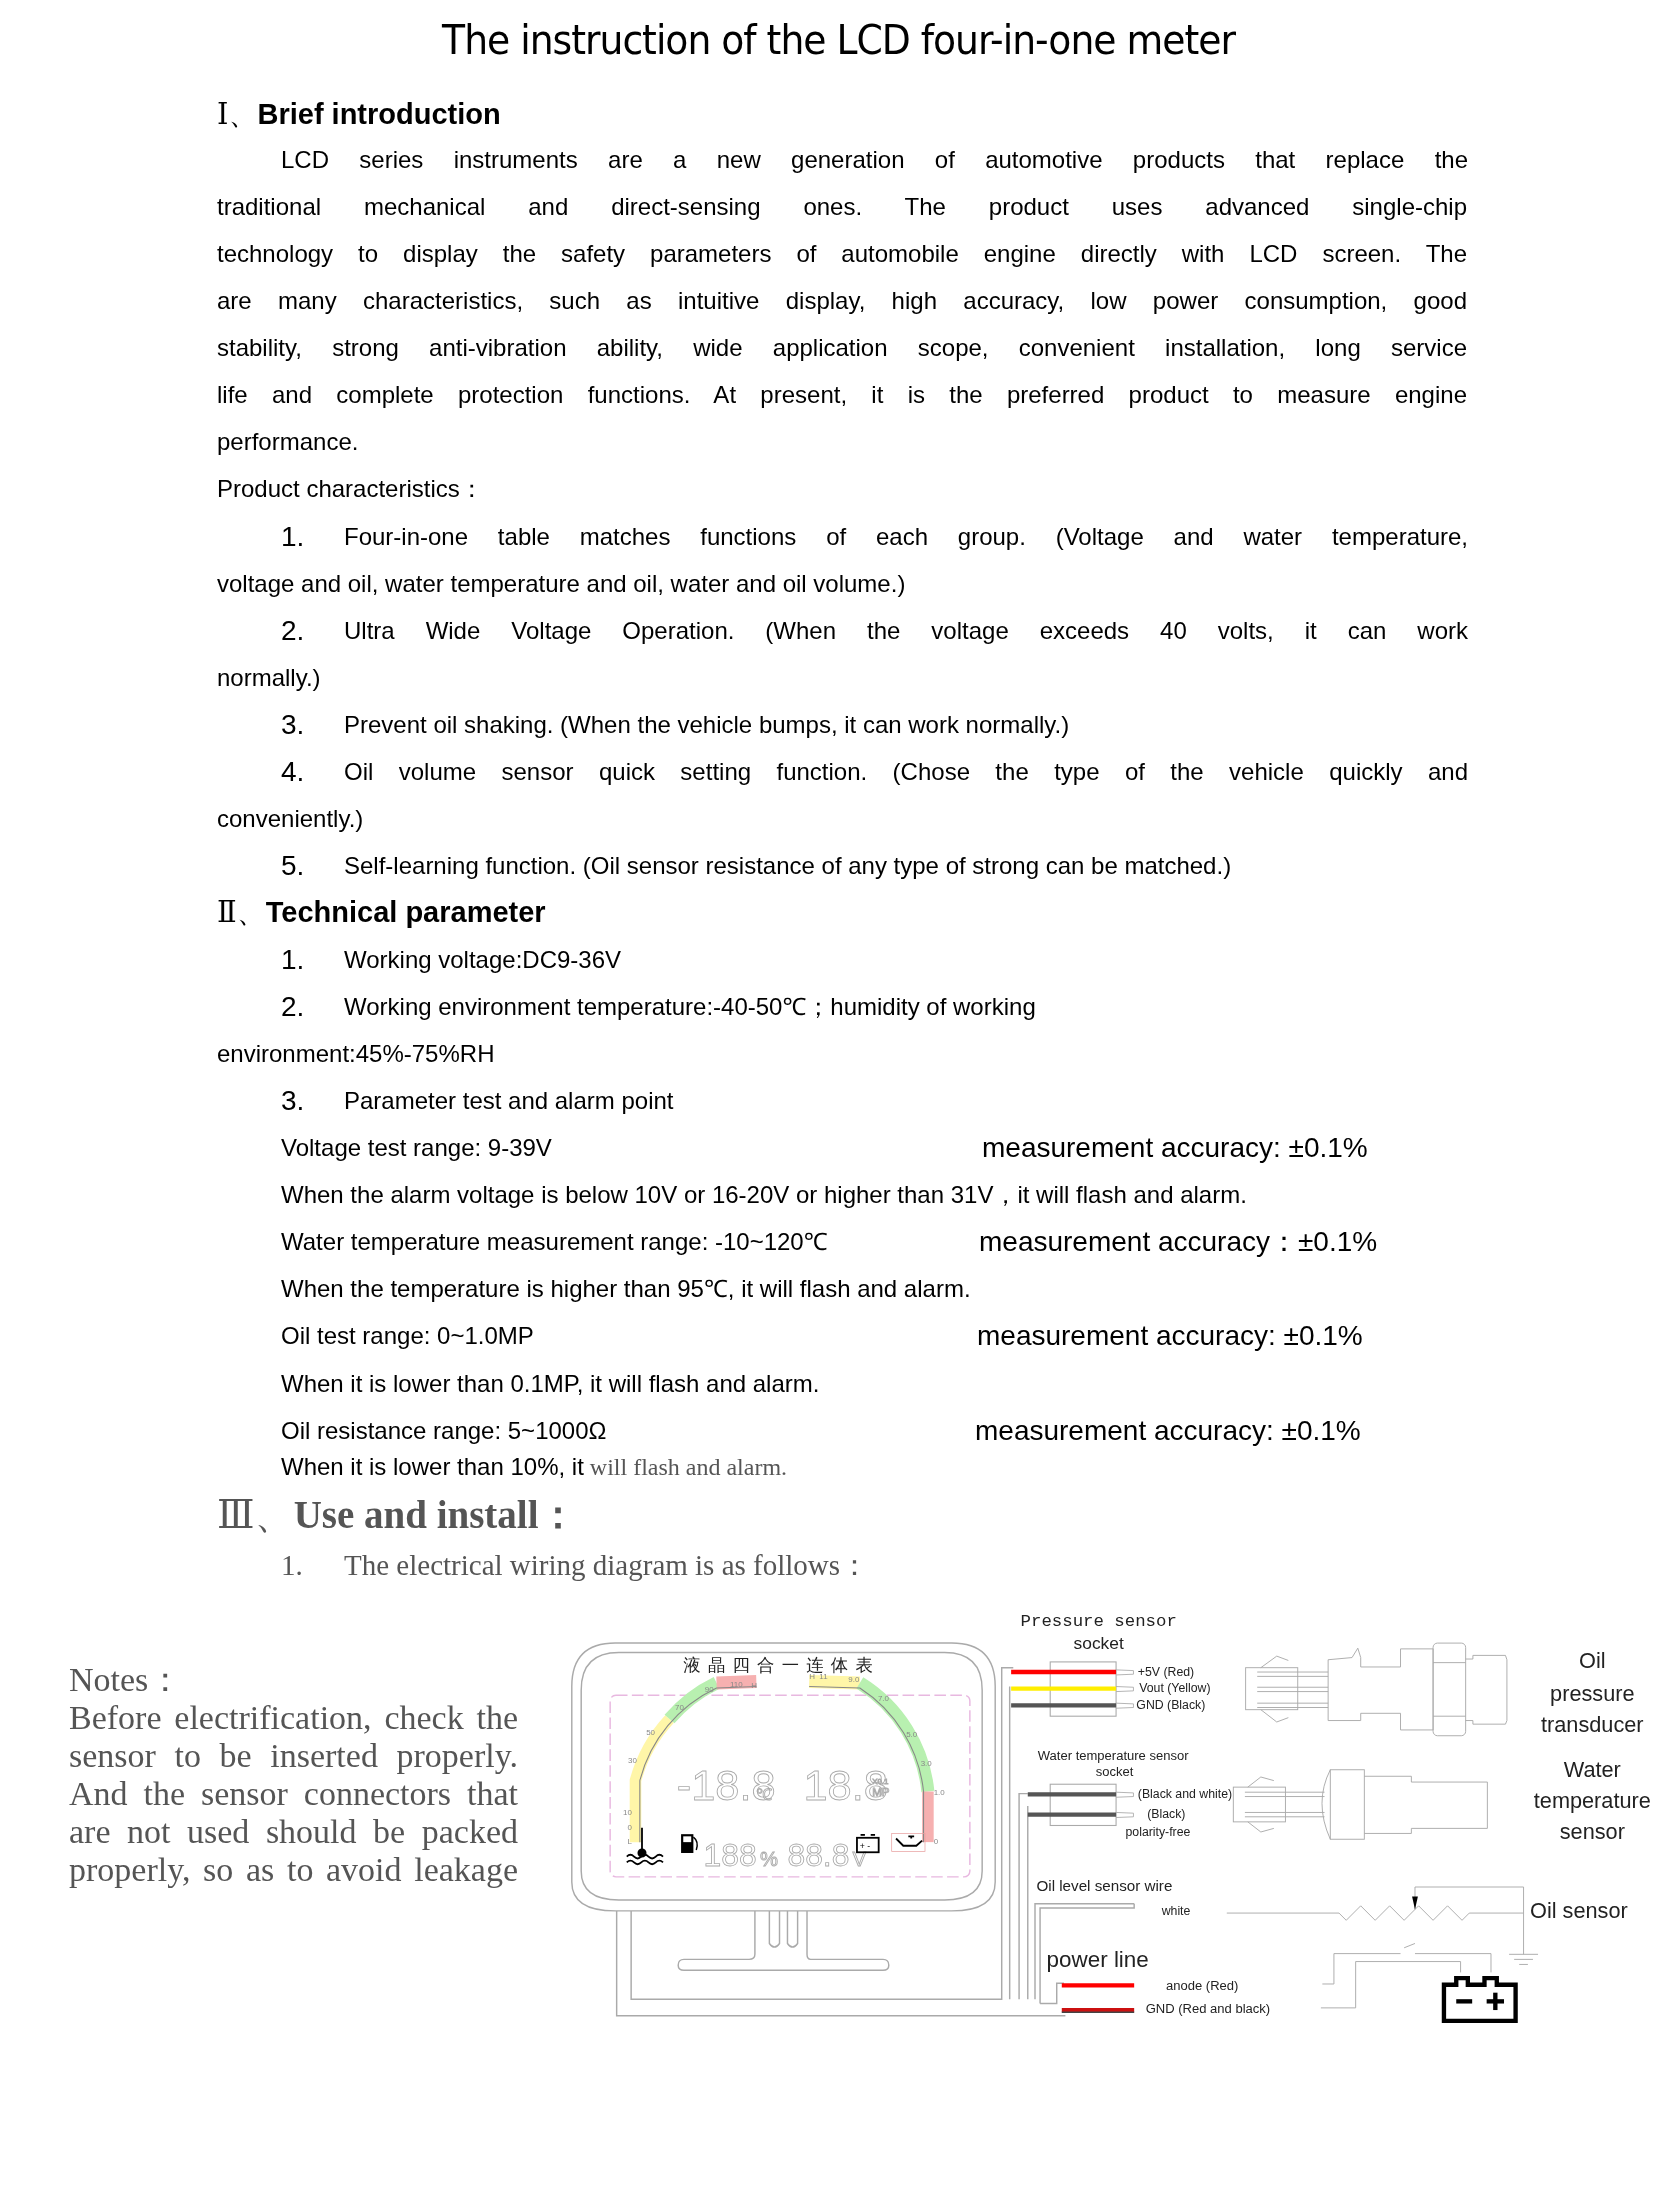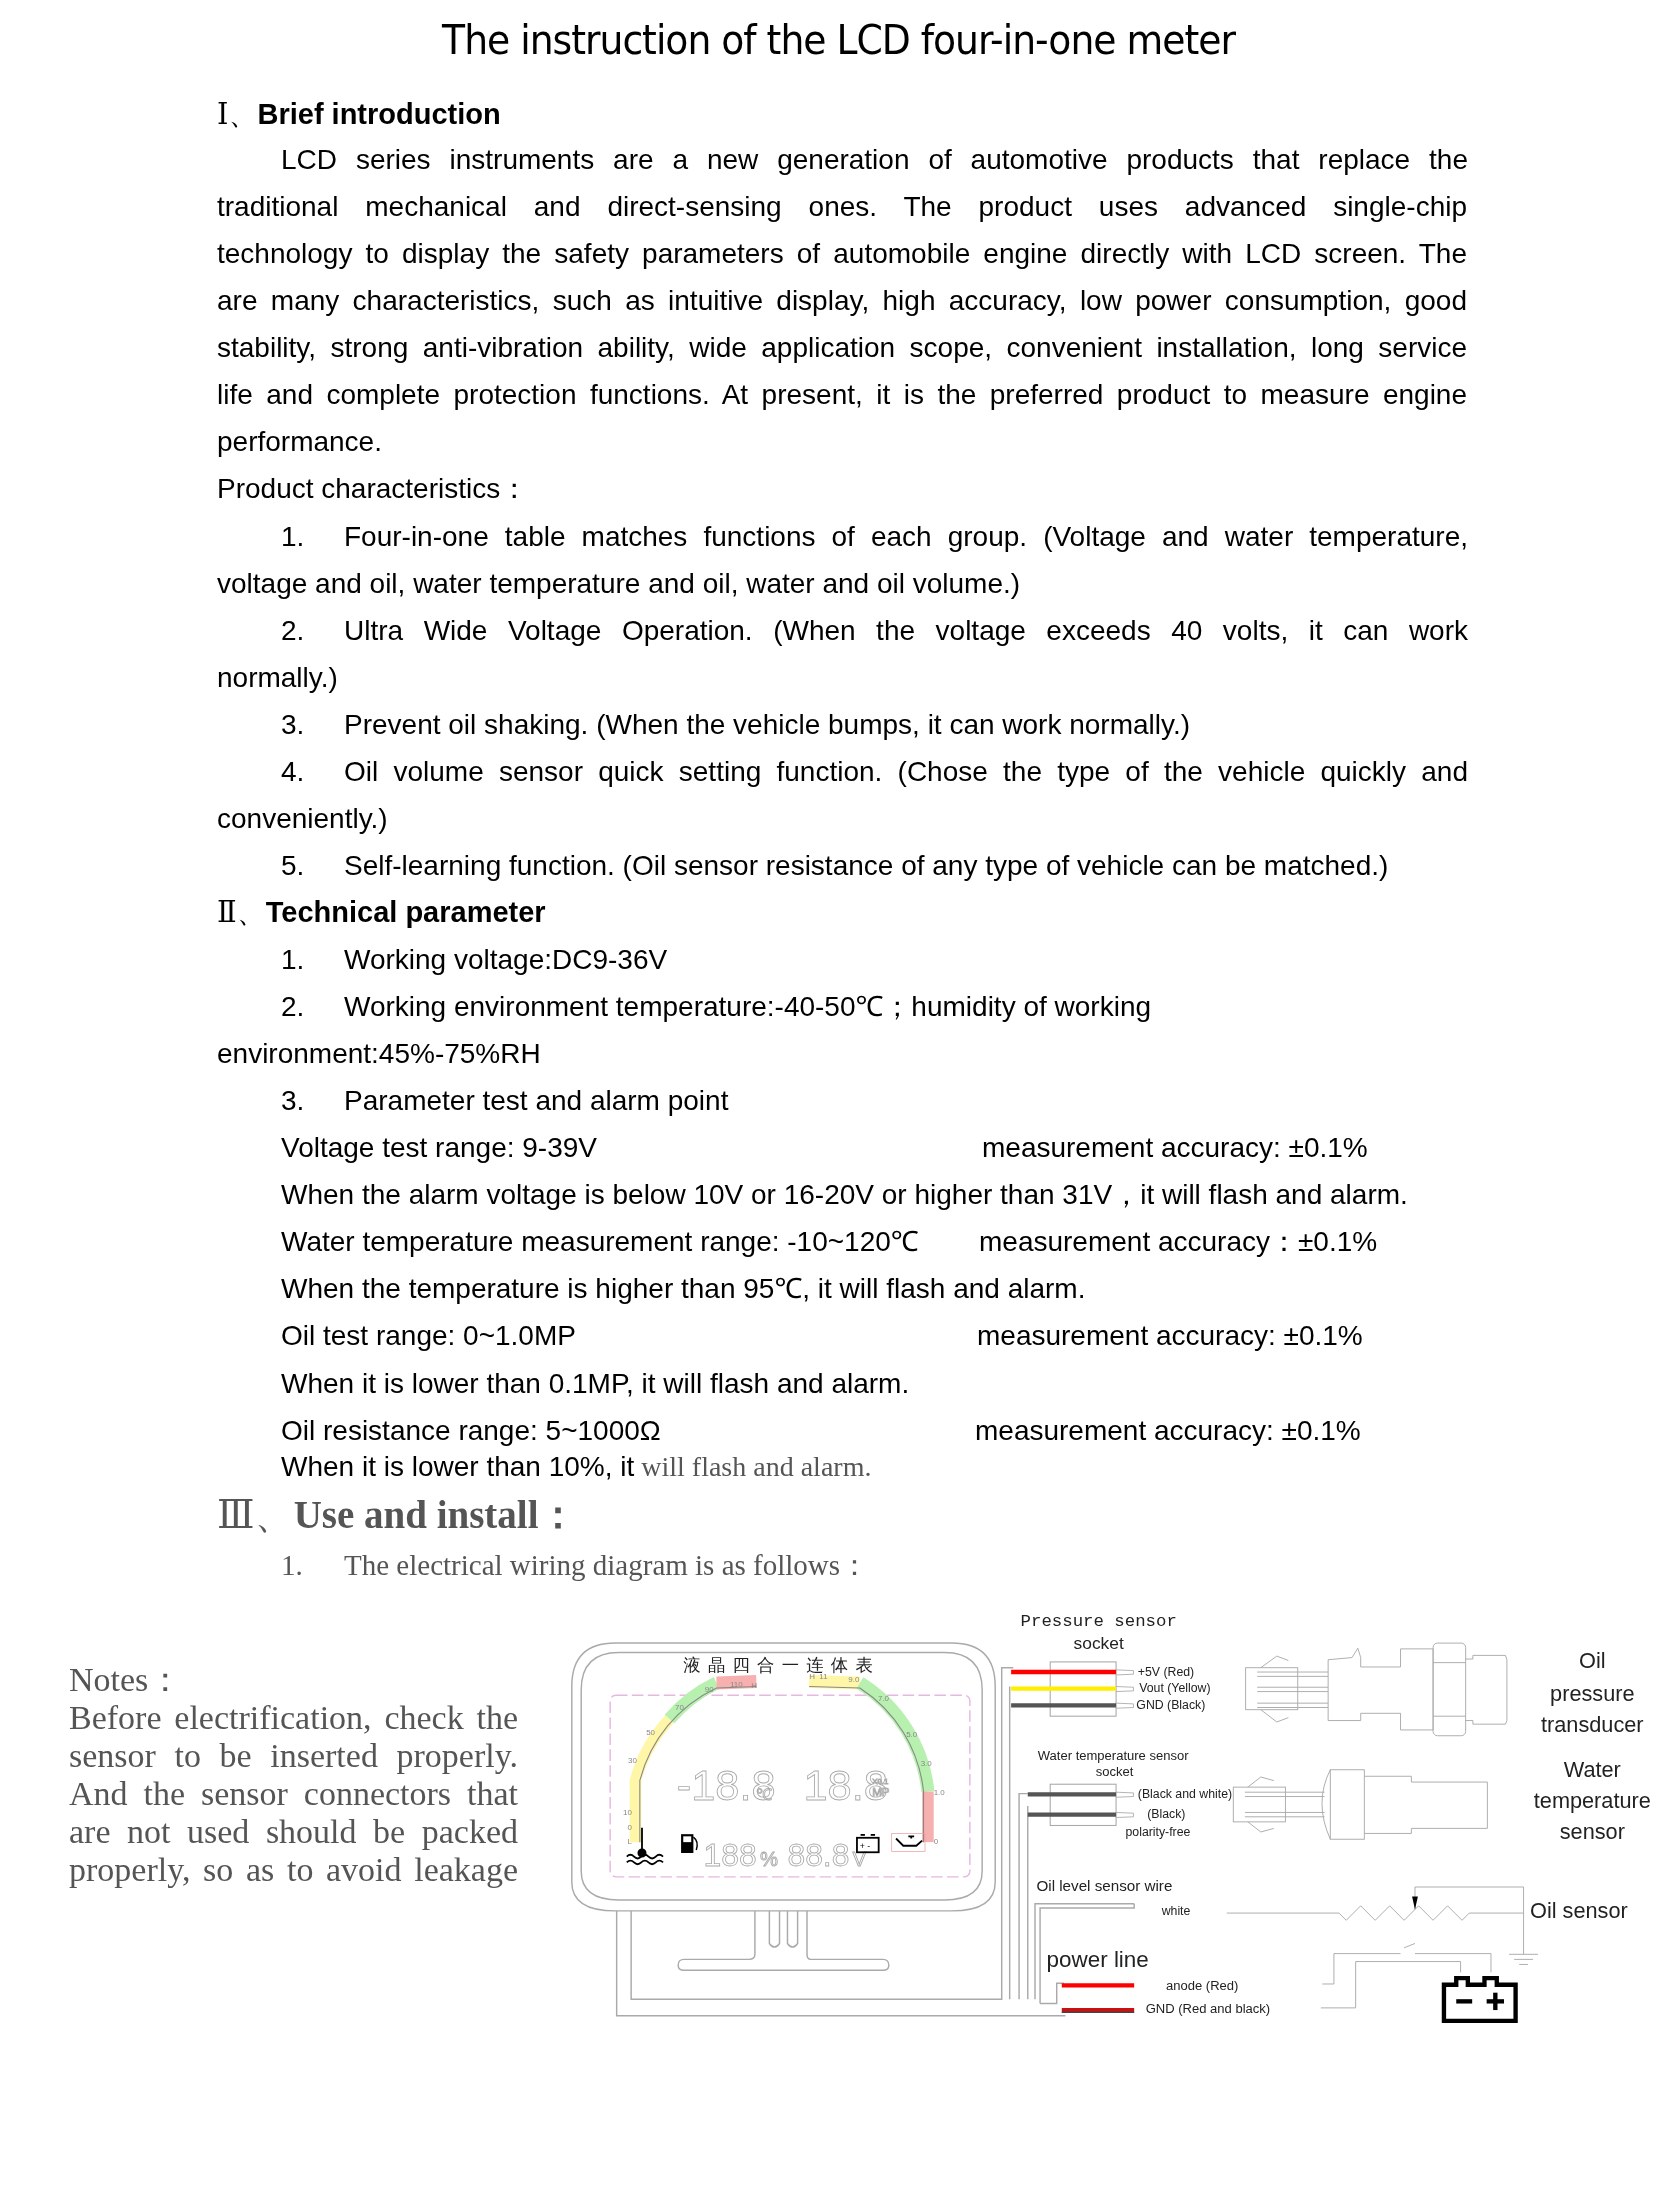--- a/index.html
+++ b/index.html
@@ -1,19 +1,19 @@
 <!DOCTYPE html>
 <html style="font-size:11.6px"><head>
 <meta charset="utf-8">
 <style>
   html,body{margin:0;padding:0;background:#fff;}
   body{width:1677px;height:2194px;position:relative;overflow:hidden;font-family:"Liberation Sans",sans-serif;color:#000;}
   .abs{position:absolute;white-space:nowrap;}
   .title{left:0;width:1677px;text-align:center;top:16px;font-size:41px;font-family:"DejaVu Sans",sans-serif;font-weight:normal;letter-spacing:-1.1px;transform:scaleX(0.92);transform-origin:center;}
-  .line{position:absolute;left:217px;width:1250px;font-size:28px;height:47px;line-height:47px;white-space:nowrap;}
+  .line{position:absolute;left:217px;width:1250px;font-size:24px;height:47px;line-height:47px;white-space:nowrap;}
   .just{text-align:justify;text-align-last:justify;}
   .ind{left:281px;width:1187px;}
   .head{font-weight:bold;}
   .roman{font-family:"DejaVu Serif",serif;font-weight:normal;}
   .serif{font-family:"Liberation Serif",serif;color:#555;}
   .notes{position:absolute;left:69px;width:449px;font-family:"Liberation Serif",serif;font-size:34px;line-height:38px;color:#555;}
   .notes .nl{display:block;text-align:justify;text-align-last:justify;height:38px;}
   .notes .nl.last{text-align-last:left;}
   .mono{font-family:"Liberation Mono","DejaVu Sans Mono",monospace;}
   svg text{font-family:"Liberation Sans",sans-serif;}
@@ -54,21 +54,21 @@
     <div class="abs" style="left:281px;top:701px;font-size:28px;line-height:47px;">3.</div>
     <div class="line" style="left:344px;width:1124px;top:701px;">Prevent oil shaking. (When the vehicle bumps, it can work normally.)</div>
   </div>
   <div>
     <div class="abs" style="left:281px;top:748px;font-size:28px;line-height:47px;">4.</div>
     <div class="line just" style="left:344px;width:1124px;top:748px;">Oil volume sensor quick setting function. (Chose the type of the vehicle quickly and</div>
     <div class="line" style="top:795px;">conveniently.)</div>
   </div>
   <div>
     <div class="abs" style="left:281px;top:842px;font-size:28px;line-height:47px;">5.</div>
-    <div class="line" style="left:344px;width:1124px;top:842px;">Self-learning function. (Oil sensor resistance of any type of vehicle can be matched.)</div>
+    <div class="line" style="left:344px;width:1124px;top:842px;">Self-learning function. (Oil sensor resistance of any type of strong can be matched.)</div>
   </div>
 </div>
 
 <div class="abs" style="left:217px;top:889px;font-size:29px;height:47px;line-height:47px;">
   <span class="roman">Ⅱ、</span><span class="head">Technical parameter</span>
 </div>
 
 <div>
   <div class="abs" style="left:281px;top:936px;font-size:28px;line-height:47px;">1.</div>
   <div class="line" style="left:344px;width:1124px;top:936px;">Working voltage:DC9-36V</div>

